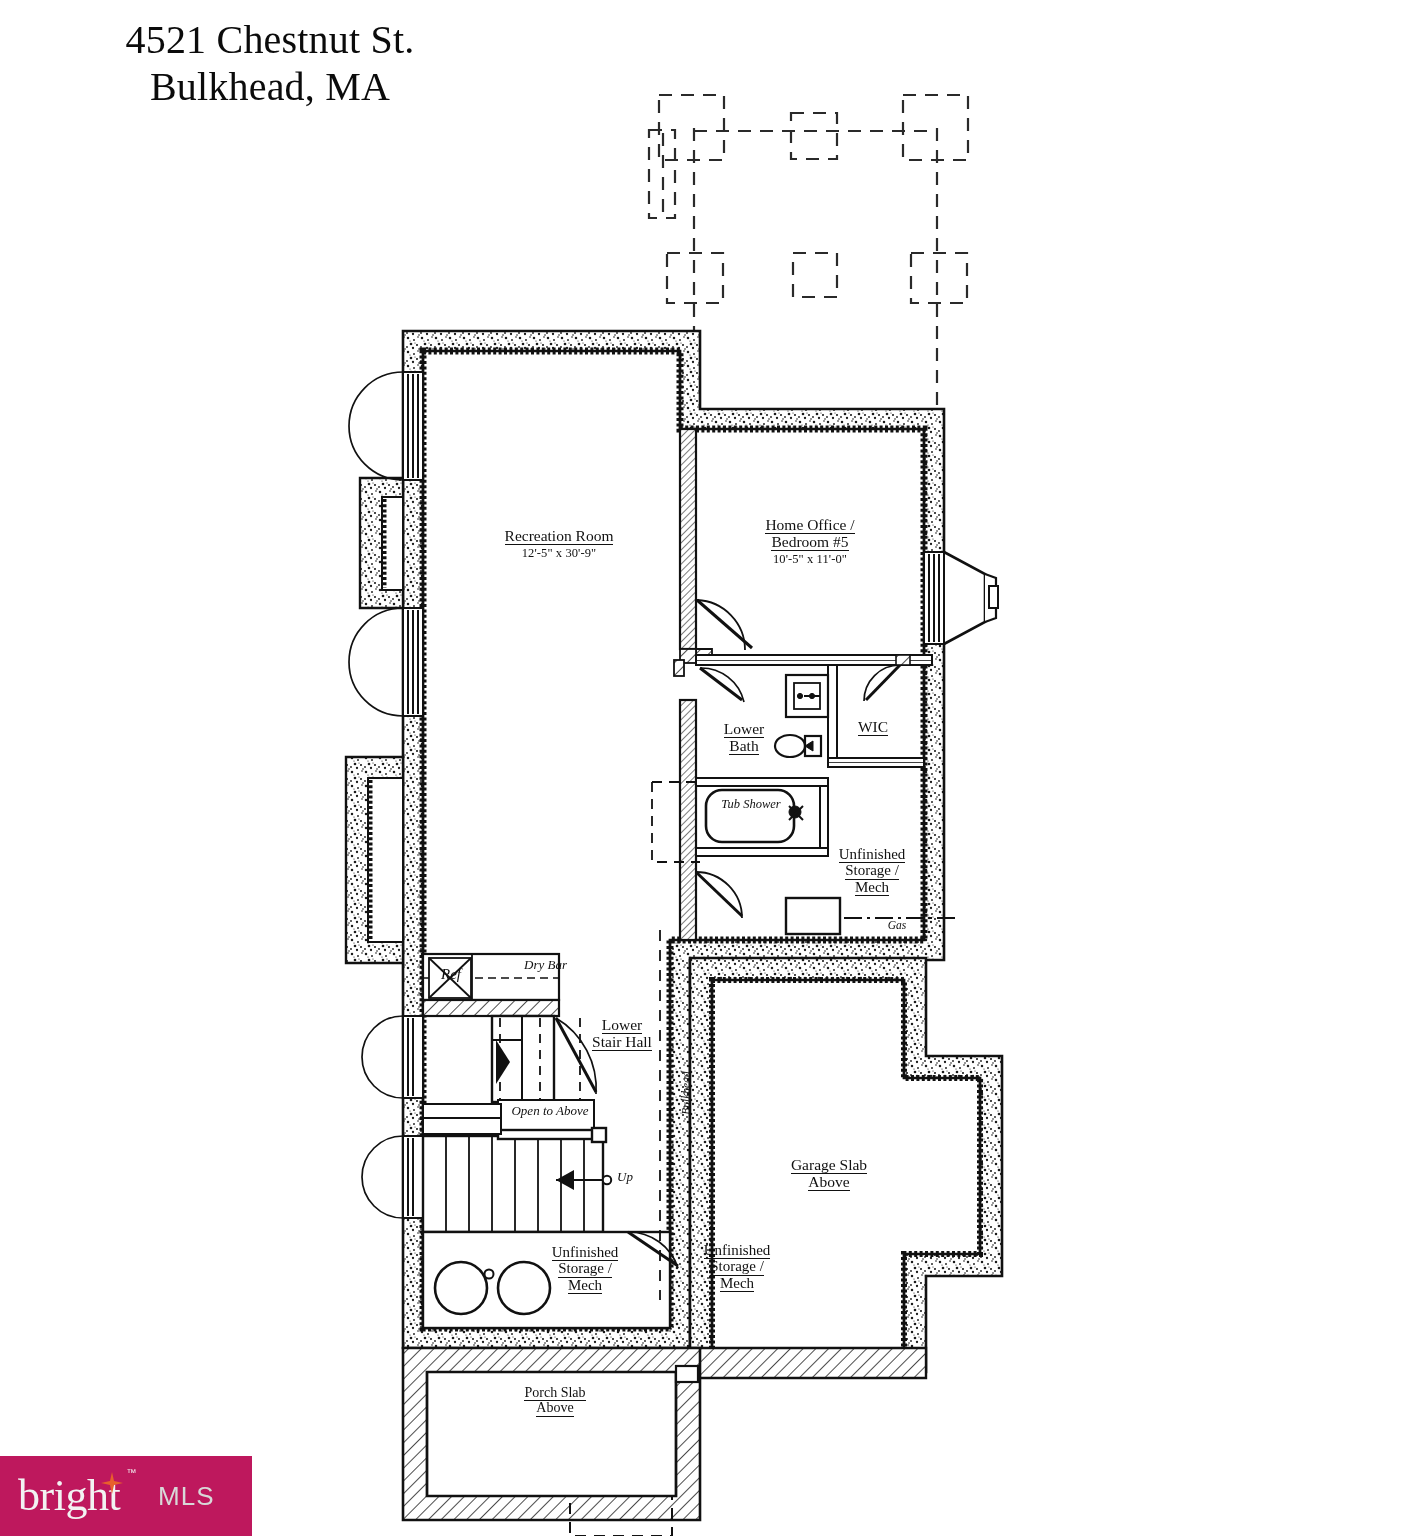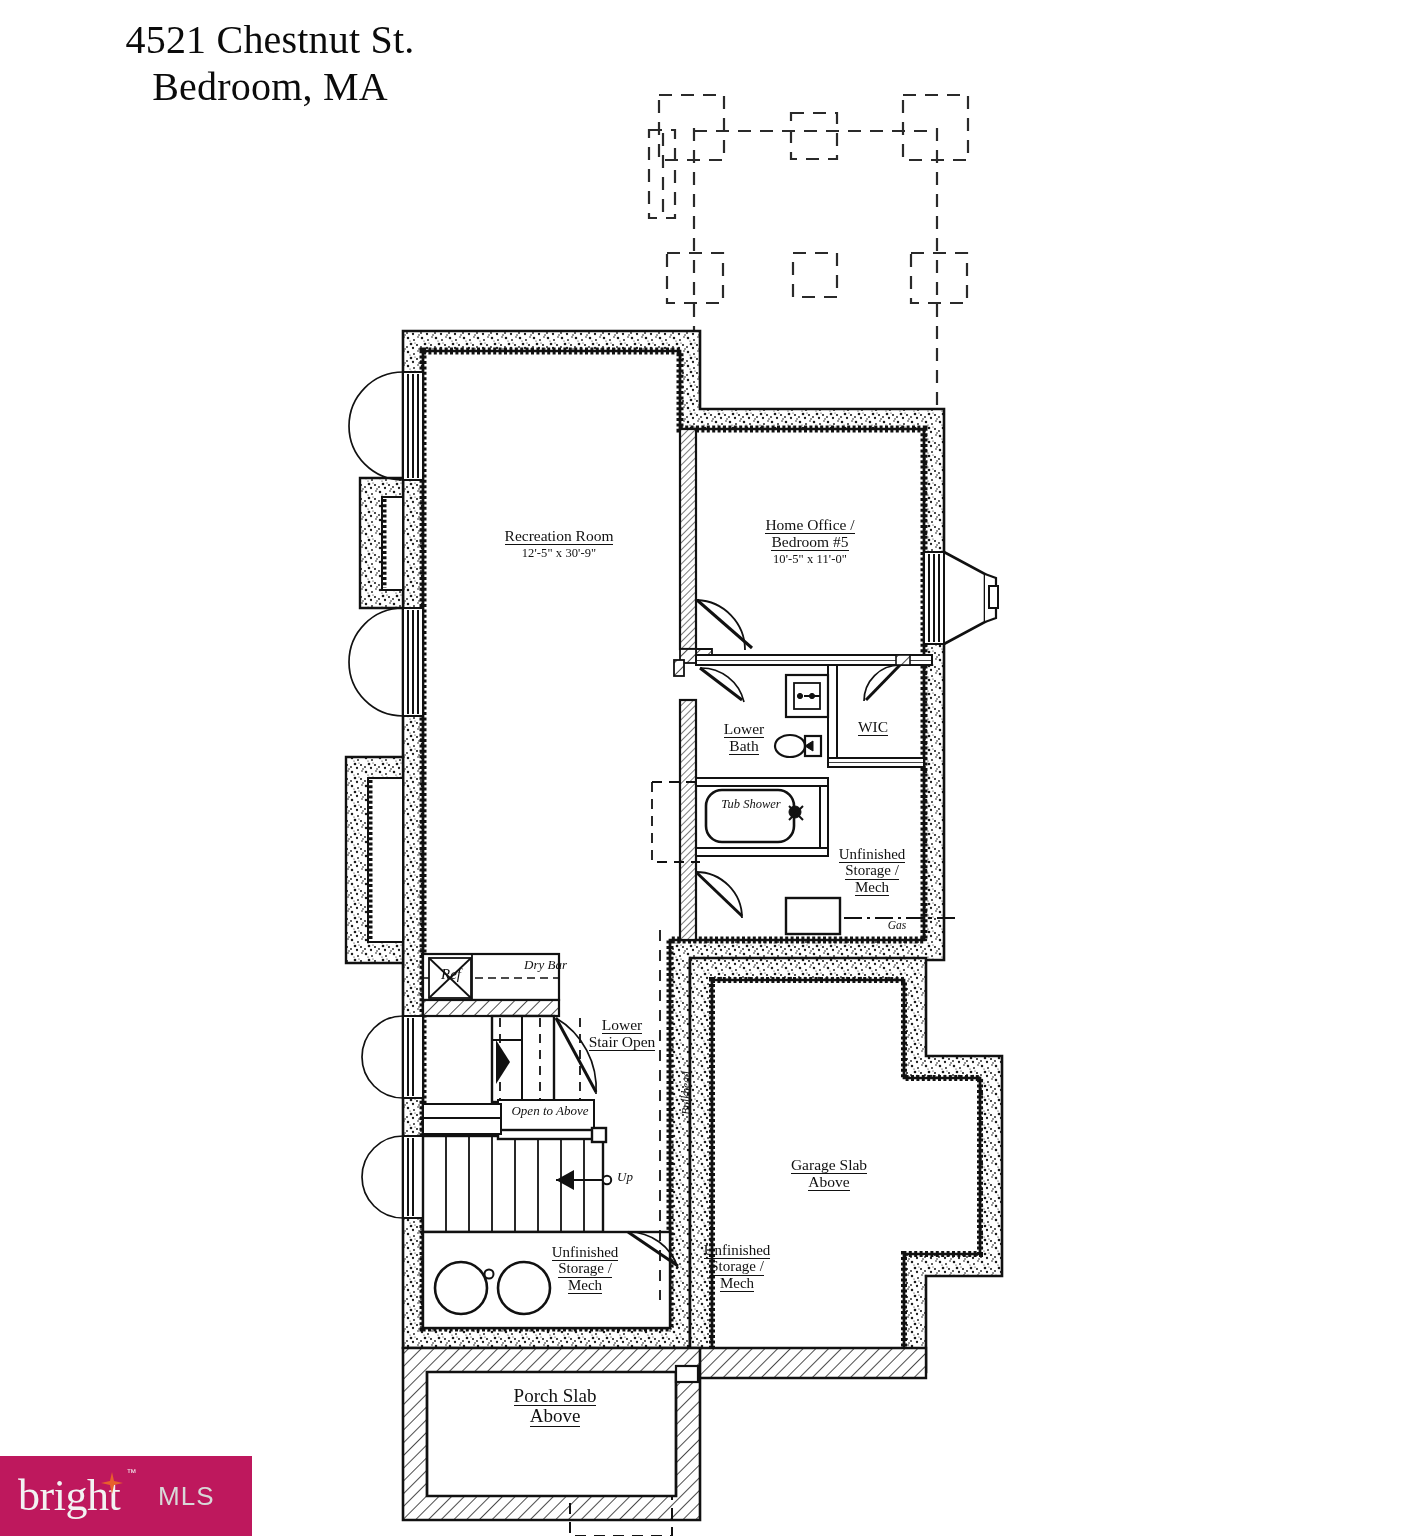--- a/index.html
+++ b/index.html
@@ -36,21 +36,21 @@
 
   .rl-rec{left:489px;top:528px;width:140px;font-size:15.5px;}
   .rl-office{left:744px;top:517px;width:132px;font-size:15.5px;}
   .rl-bath{left:712px;top:721px;width:64px;font-size:15.5px;}
   .rl-wic{left:840px;top:719px;width:66px;font-size:15.5px;}
   .rl-tub{left:706px;top:798px;width:90px;font-size:12.5px;}
   .rl-unf1{left:830px;top:847px;width:84px;font-size:15px;}
   .rl-unf2{left:542px;top:1245px;width:86px;font-size:15px;}
   .rl-unf3{left:694px;top:1243px;width:86px;font-size:15px;}
   .rl-garage{left:768px;top:1157px;width:122px;font-size:15.5px;}
-  .rl-porch{left:496px;top:1386px;width:118px;font-size:19px;}
+  .rl-porch{left:496px;top:1386px;width:118px;font-size:14px;}
   .rl-stair{left:586px;top:1017px;width:72px;font-size:15.5px;}
   .rl-drybar{left:495px;top:958px;width:72px;font-size:13px;text-align:right;}
   .rl-ref{left:436px;top:967px;width:30px;font-size:15px;}
   .rl-open{left:504px;top:1104px;width:92px;font-size:13px;}
   .rl-up{left:613px;top:1170px;width:24px;font-size:13px;font-style:italic;}
   .rl-gas{left:880px;top:919px;width:34px;font-size:11.5px;}
   .rl-bulk{
     position:absolute;left:651px;top:1087px;width:70px;
     font-size:11.5px;text-align:center;
     transform:rotate(-90deg);transform-origin:center center;
@@ -334,21 +334,21 @@
       <path d="M660 930 L660 1300"></path>
     </g>
 
     <g stroke="#111" stroke-width="2.2" fill="#fff">
       <rect x="676" y="1366" width="22" height="16"></rect>
     </g>
   </svg>
 
   <div class="title-block">
     <div>4521 Chestnut St.</div>
-    <div>Bedroom, MA</div>
+    <div>Bulkhead, MA</div>
   </div>
 
   <div class="rlabel rl-rec">
     <span class="ln"><span class="u">Recreation Room</span></span>
     <span class="dim">12'-5" x 30'-9"</span>
   </div>
 
   <div class="rlabel rl-office">
     <span class="ln"><span class="u">Home Office /</span></span>
     <span class="ln"><span class="u">Bedroom #5</span></span>
@@ -381,21 +381,21 @@
   <div class="rlabel rl-drybar ital">
     <span class="ln">Dry Bar</span>
   </div>
 
   <div class="rlabel rl-ref ital">
     <span class="ln">Ref</span>
   </div>
 
   <div class="rlabel rl-stair">
     <span class="ln"><span class="u">Lower</span></span>
-    <span class="ln"><span class="u">Stair Open</span></span>
+    <span class="ln"><span class="u">Stair Hall</span></span>
   </div>
 
   <div class="rlabel rl-open ital">
     <span class="ln">Open to Above</span>
   </div>
 
   <div class="rlabel rl-up ital">
     <span class="ln">Up</span>
   </div>
 

